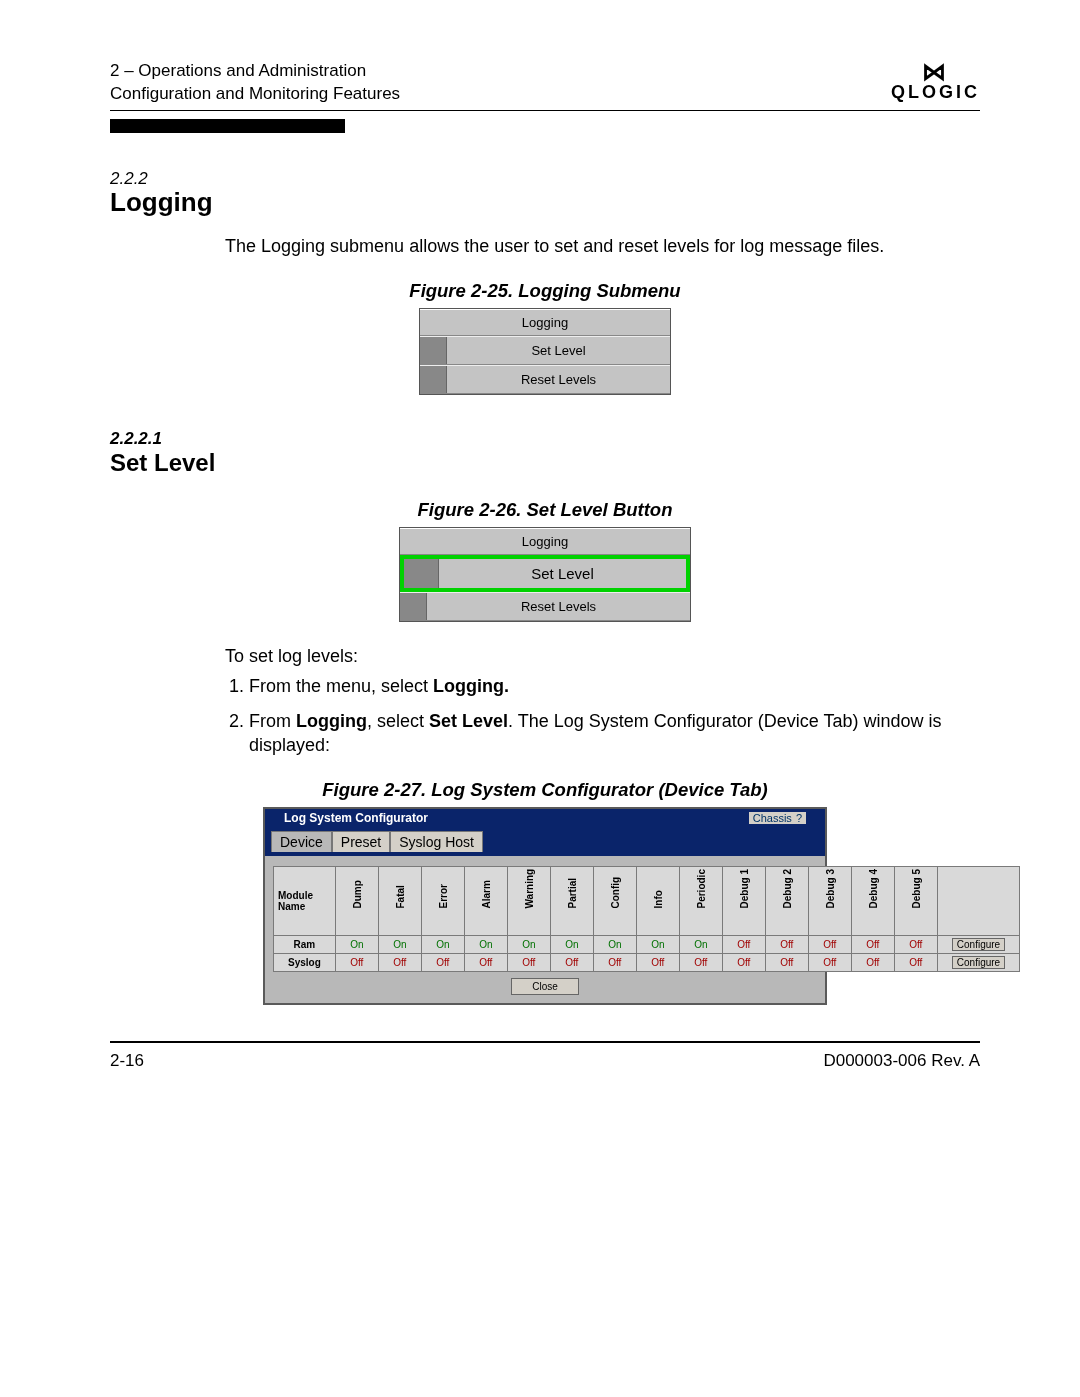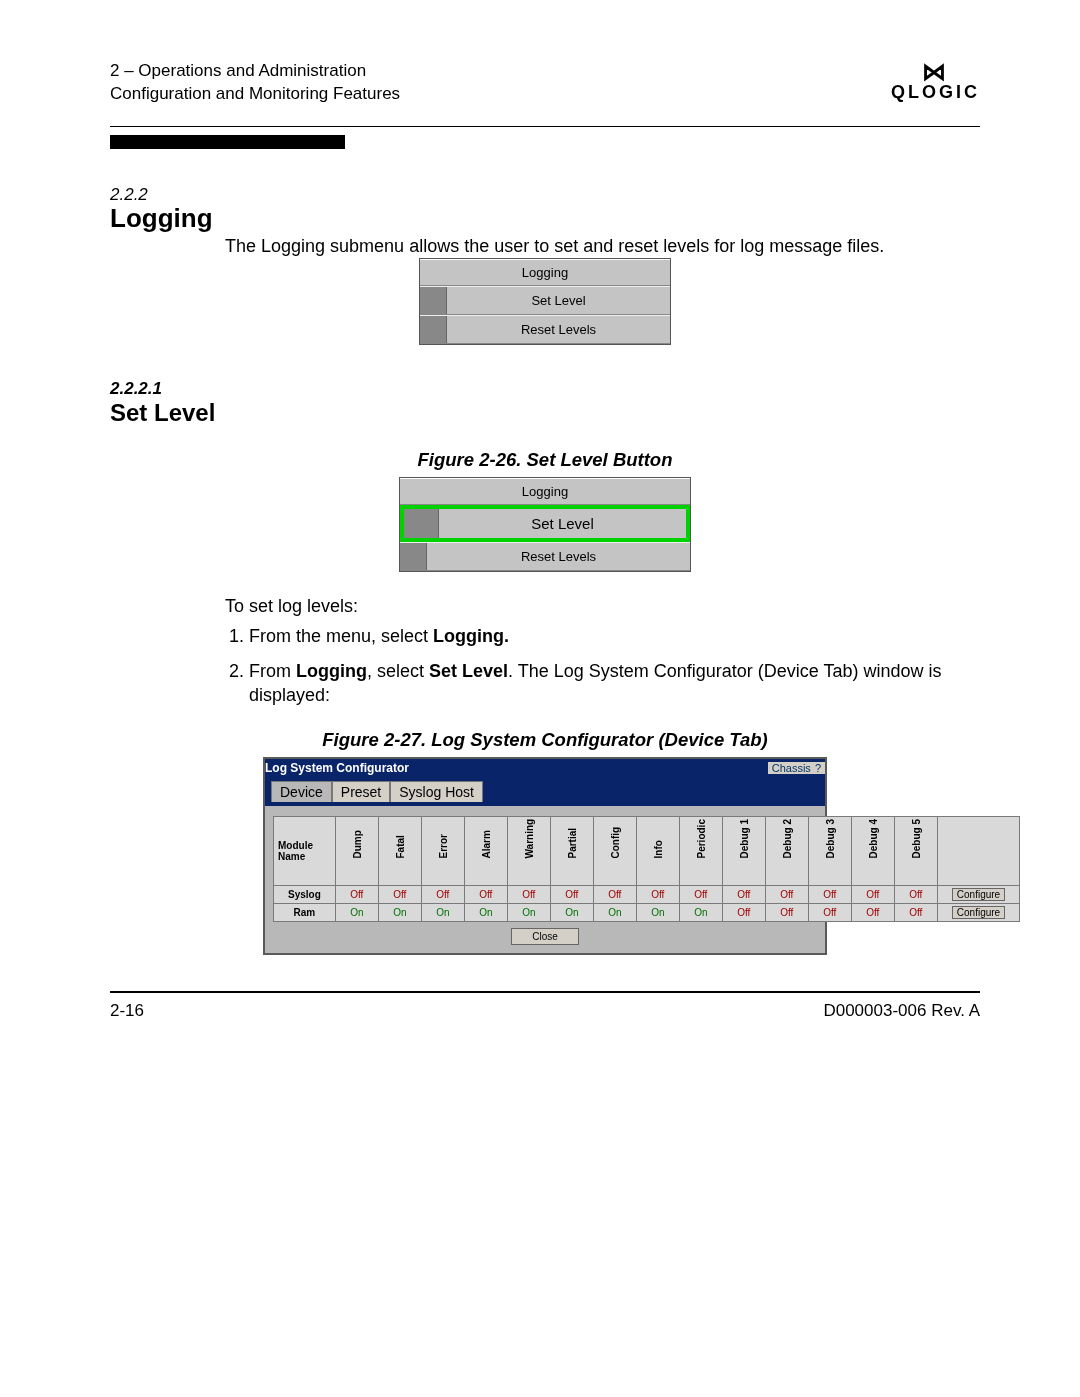--- a/index.html
+++ b/index.html
@@ -1,37 +1,37 @@
 <!DOCTYPE html>
 <html><head>
 <meta charset="utf-8">
 <style>
   html,body{margin:0;padding:0;background:#fff;font-family:Arial,Helvetica,sans-serif;color:#000}
   .page{width:1080px;min-height:1397px;margin:0 auto;position:relative;padding:60px 100px 50px 110px;box-sizing:border-box}
-  .header{display:flex;justify-content:space-between;align-items:flex-start;margin-bottom:20px}
+  .header{display:flex;justify-content:space-between;align-items:flex-start;margin-bottom:4px}
   .hdr-left{font-size:17px;line-height:1.35}
   .logo{text-align:center;font-weight:bold;letter-spacing:3px;font-size:18px}
   .logo-icon{font-size:24px;line-height:1;margin-bottom:-2px}
   .blkbar{height:14px;width:235px;background:#000;margin-top:8px}
   .hr-top{border:none;border-top:1.5px solid #000;margin:4px 0 0 0}
   .sec-num{font-style:italic;font-weight:normal;font-size:17px;margin-top:36px}
   .sec-title{font-weight:bold;font-size:26px;margin-top:-2px}
-  .body{font-size:18px;line-height:1.35;margin-left:115px;margin-right:0}
+  .body{font-size:18px;line-height:1.35;margin-left:115px;margin-top:16px;margin-right:0}
   .fig-cap{font-style:italic;font-weight:bold;text-align:center;font-size:18.5px;margin-top:22px;margin-bottom:6px}
   
   .submenu{width:250px;margin:0 auto;border:1px solid #555;background:#c4c4c4}
   .submenu .sm-head{text-align:center;font-family:Verdana,Arial,sans-serif;font-size:13px;padding:5px 0;border-bottom:1px solid #888;border-top:1px solid #fff}
   .sm-row{display:flex;align-items:stretch;border-top:1px solid #eee;border-bottom:1px solid #888}
   .sm-box{width:26px;background:#888;border-right:1px solid #666}
   .sm-label{flex:1;text-align:center;font-family:Verdana,Arial,sans-serif;font-size:13px;padding:6px 0;background:#c4c4c4}
   .hl{border:4px solid #00d200;box-sizing:border-box}
   .hl .sm-label{font-size:15px}
   
   .cfg-wrap{width:560px;margin:0 auto;border:2px solid #5a5a5a;background:#b8b8b8;font-size:11px}
-  .cfg-titlebar{display:flex;justify-content:space-between;align-items:center;background:linear-gradient(#0a246a,#0a246a);color:#fff;padding:2px 0;font-weight:bold;font-size:12px}
+  .cfg-titlebar{display:flex;justify-content:space-between;align-items:center;background:linear-gradient(#0a246a,#0a246a);color:#fff;padding:2px 19px;font-weight:bold;font-size:12px}
   .cfg-titlebar .tl-right{background:#d4d0c8;color:#003366;font-weight:normal;padding:0 4px;font-size:11px;display:flex;gap:4px}
   .cfg-tabs{background:#0a246a;padding:4px 6px;display:flex;gap:0}
   .cfg-tab{border:1px solid #777;border-bottom:none;padding:2px 8px;font-size:14px;background:#d4d0c8}
   .cfg-tab.active{background:#b8b8b8}
   .cfg-body{padding:10px 8px 4px 8px;background:#b8b8b8;position:relative}
   table.cfg{border-collapse:collapse;width:100%;font-size:10px}
   table.cfg th,table.cfg td{border:1px solid #7a7a7a;padding:2px 14px;text-align:center;background:#d9d9d9}
   table.cfg th.mod{width:72px;text-align:left;padding-left:4px}
   th.rot{height:64px;white-space:nowrap}
   th.rot>div{transform:rotate(-90deg);width:14px;margin:0 auto;font-weight:bold}
@@ -64,20 +64,21 @@
     </div>
   </div>
   <hr class="hr-top">
   <div class="blkbar"></div>
 
   <div class="sec-num">2.2.2</div>
   <div class="sec-title">Logging</div>
 
   <div class="body">The Logging submenu allows the user to set and reset levels for log message files.</div>
 
+  <div class="fig-cap">Figure 2-25. Logging Submenu</div>
   <div class="submenu">
     <div class="sm-head">Logging</div>
     <div class="sm-row">
       <div class="sm-box"></div>
       <div class="sm-label">Set Level</div>
     </div>
     <div class="sm-row">
       <div class="sm-box"></div>
       <div class="sm-label">Reset Levels</div>
     </div>
@@ -166,48 +167,48 @@
                 <div>Debug 4</div>
               </th>
               <th class="rot">
                 <div>Debug 5</div>
               </th>
               <th style="width: 60px;"></th>
             </tr>
         </thead>
         <tbody id="cfg-body-rows">
             <tr>
-              <td class="mod">Syslog</td>
-              <td class="off">Off</td>
-              <td class="off">Off</td>
-              <td class="off">Off</td>
-              <td class="off">Off</td>
-              <td class="off">Off</td>
-              <td class="off">Off</td>
-              <td class="off">Off</td>
-              <td class="off">Off</td>
-              <td class="off">Off</td>
+              <td class="mod">Ram</td>
+              <td class="on">On</td>
+              <td class="on">On</td>
+              <td class="on">On</td>
+              <td class="on">On</td>
+              <td class="on">On</td>
+              <td class="on">On</td>
+              <td class="on">On</td>
+              <td class="on">On</td>
+              <td class="on">On</td>
               <td class="off">Off</td>
               <td class="off">Off</td>
               <td class="off">Off</td>
               <td class="off">Off</td>
               <td class="off">Off</td>
               <td><span class="cfg-btn">Configure</span></td>
             </tr>
             <tr>
-              <td class="mod">Ram</td>
-              <td class="on">On</td>
-              <td class="on">On</td>
-              <td class="on">On</td>
-              <td class="on">On</td>
-              <td class="on">On</td>
-              <td class="on">On</td>
-              <td class="on">On</td>
-              <td class="on">On</td>
-              <td class="on">On</td>
+              <td class="mod">Syslog</td>
+              <td class="off">Off</td>
+              <td class="off">Off</td>
+              <td class="off">Off</td>
+              <td class="off">Off</td>
+              <td class="off">Off</td>
+              <td class="off">Off</td>
+              <td class="off">Off</td>
+              <td class="off">Off</td>
+              <td class="off">Off</td>
               <td class="off">Off</td>
               <td class="off">Off</td>
               <td class="off">Off</td>
               <td class="off">Off</td>
               <td class="off">Off</td>
               <td><span class="cfg-btn">Configure</span></td>
             </tr>
           </tbody>
       </table>
       <div class="cfg-close"><span class="cfg-btn">Close</span></div>

